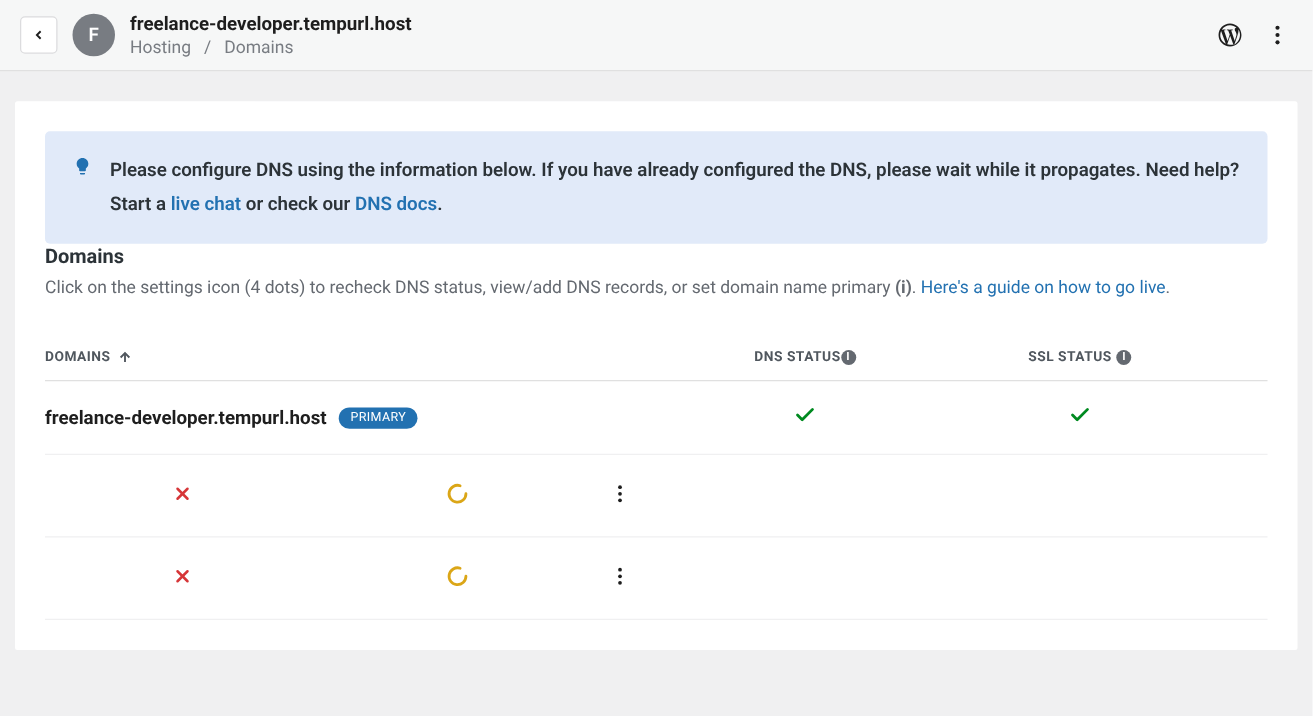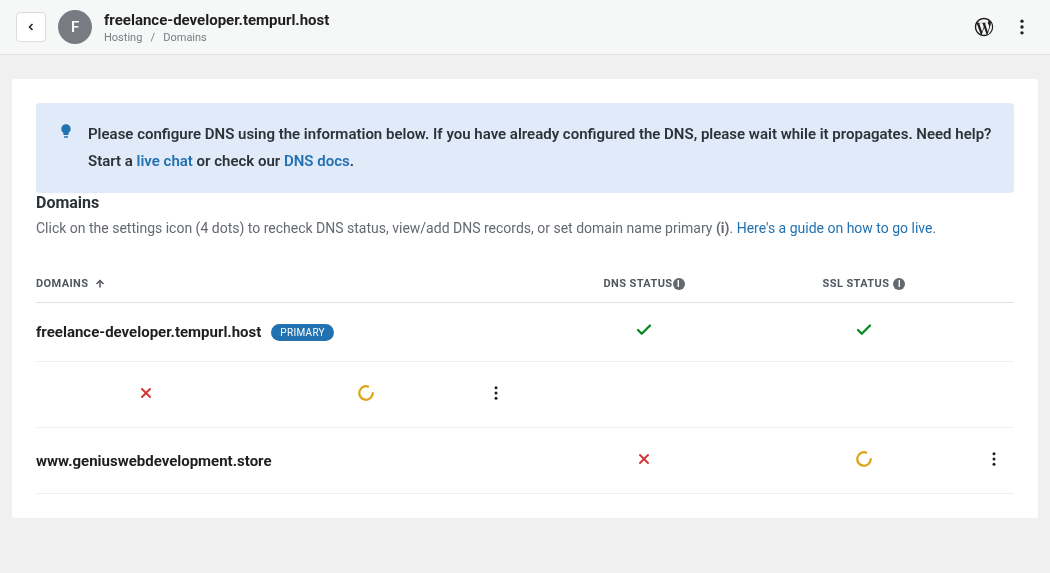--- a/index.html
+++ b/index.html
@@ -2,21 +2,21 @@
 <html><head>
 <meta charset="utf-8">
 <style>
 * { margin: 0; padding: 0; box-sizing: border-box; }
 body { font-family: -apple-system, BlinkMacSystemFont, "Segoe UI", Roboto, Helvetica, Arial, sans-serif; background: #f0f0f1; color: #2c3338; width: 1050px; }
 .header { background: #f6f7f7; padding: 10px 16px; display: flex; align-items: center; gap: 12px; border-bottom: 1px solid #e0e0e0; }
 .back-btn { width: 30px; height: 30px; background: #fff; border: 1px solid #dcdcde; border-radius: 4px; display: flex; align-items: center; justify-content: center; cursor: pointer; }
 .avatar { width: 34px; height: 34px; border-radius: 50%; background: #787c82; color: #fff; display: flex; align-items: center; justify-content: center; font-weight: 600; font-size: 15px; }
 .title-block { flex: 1; }
 .site-title { font-size: 15px; font-weight: 700; color: #1e1e1e; }
-.breadcrumb { font-size: 11px; color: #787c82; margin-top: 2px; }
+.breadcrumb { font-size: 14px; color: #787c82; margin-top: 2px; }
 .breadcrumb a { color: #787c82; text-decoration: none; }
 .header-actions { display: flex; align-items: center; gap: 14px; }
 .icon-btn { background: none; border: none; cursor: pointer; color: #1e1e1e; display: flex; align-items: center; justify-content: center; width: 24px; height: 24px; }
 
 .content-area { padding: 24px 12px 12px 12px; }
 .panel { background: #fff; border-radius: 2px; padding: 24px; }
 
 .alert { background: #e1eaf9; border-radius: 4px; padding: 18px 22px; display: flex; gap: 14px; align-items: flex-start; }
 .alert-icon { color: #2271b1; flex-shrink: 0; margin-top: 2px; }
 .alert-text { font-size: 15px; color: #2c3338; font-weight: 600; line-height: 1.8; }
@@ -147,23 +147,20 @@
           <div class="status-cell"><span class="ico-pending spin"><svg width="18" height="18" viewBox="0 0 24 24" fill="none" stroke="#dba617" stroke-width="3" stroke-linecap="round">
                 <path d="M21 12a9 9 0 1 1-6.219-8.56"></path>
               </svg></span></div>
           <div class="col-actions-cell"><button class="dots-btn"><svg width="18" height="18" viewBox="0 0 24 24" fill="#1e1e1e">
                 <circle cx="12" cy="5" r="2"></circle>
                 <circle cx="12" cy="12" r="2"></circle>
                 <circle cx="12" cy="19" r="2"></circle>
               </svg></button></div>
         </div>
         <div class="row">
-          <div class="domain-name">
-            <span>www.geniuswebdevelopment.store</span>
-          </div>
           <div class="status-cell"><span class="ico-cross"><svg width="16" height="16" viewBox="0 0 24 24" fill="none" stroke="#d63638" stroke-width="3" stroke-linecap="round">
                 <line x1="18" y1="6" x2="6" y2="18"></line>
                 <line x1="6" y1="6" x2="18" y2="18"></line>
               </svg></span></div>
           <div class="status-cell"><span class="ico-pending spin"><svg width="18" height="18" viewBox="0 0 24 24" fill="none" stroke="#dba617" stroke-width="3" stroke-linecap="round">
                 <path d="M21 12a9 9 0 1 1-6.219-8.56"></path>
               </svg></span></div>
           <div class="col-actions-cell"><button class="dots-btn"><svg width="18" height="18" viewBox="0 0 24 24" fill="#1e1e1e">
                 <circle cx="12" cy="5" r="2"></circle>
                 <circle cx="12" cy="12" r="2"></circle>

